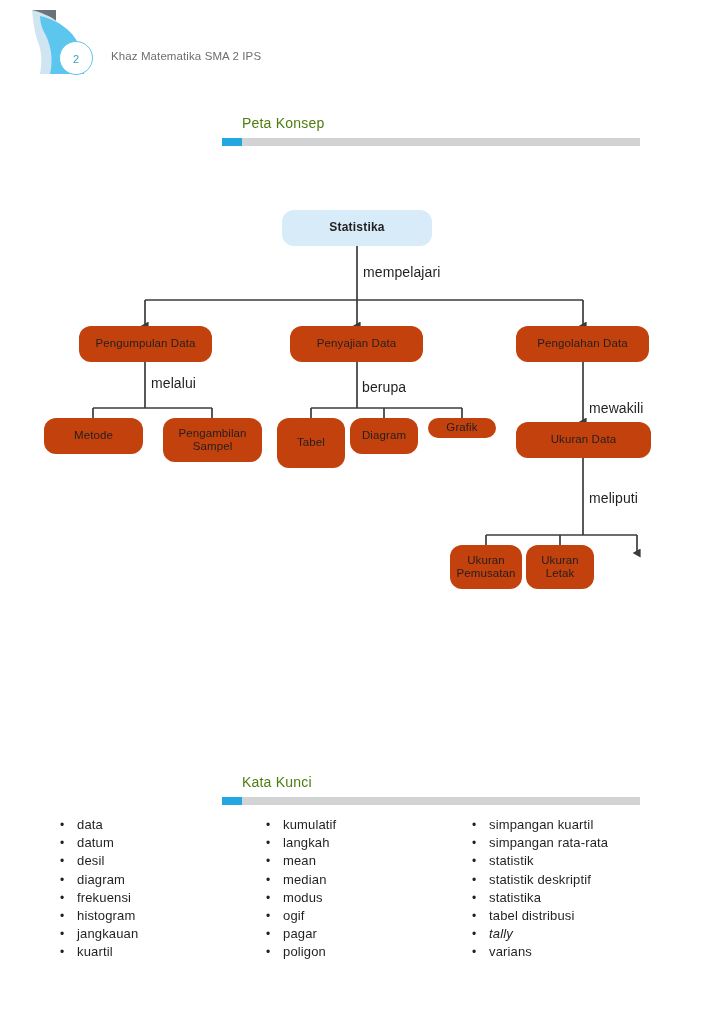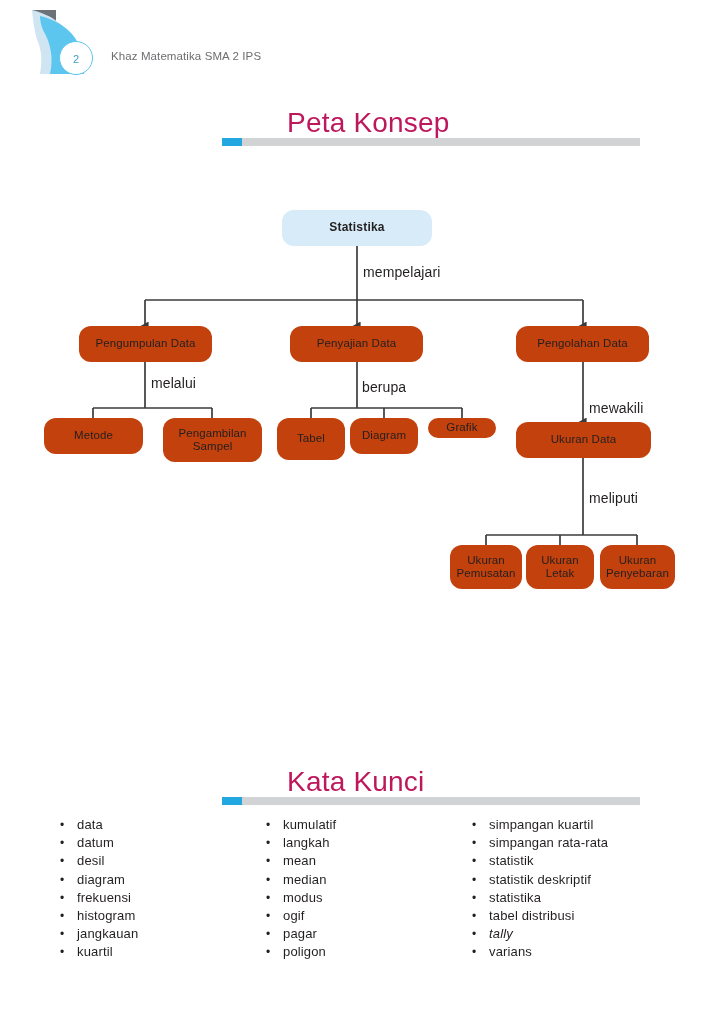--- a/index.html
+++ b/index.html
@@ -47,26 +47,25 @@
     letter-spacing: 0.1px;
     color: #6d6e71;
     white-space: nowrap;
   }
 
   
   .section-heading {
     position: absolute;
   }
   .section-heading .section-title {
-    font-size: 28px;
-    color: #be185d;
+    font-size: 14px;
+    color: #4d7c0f;
     letter-spacing: 0.2px;
     white-space: nowrap;
     line-height: 26px;
-    margin-left: 45px;
   }
   .section-rule {
     position: absolute;
     height: 8px;
     display: flex;
   }
   .rule-accent {
     width: 20px;
     height: 8px;
     background: #22a7e0;
@@ -229,43 +228,40 @@
   <div class="edge-label" style="left:362px; top:219px;">berupa</div>
   <div class="edge-label" style="left:589px; top:219px;margin-top:21px;">mewakili</div>
 
   <div class="node" style="left:44px; top:258px; width:99px; height:36px;">
     <span>Metode</span>
   </div>
   <div class="node" style="left:163px; top:258px; width:99px; height:44px;">
     <span>Pengambilan Sampel</span>
   </div>
 
-  <div class="node" style="left:277px; top:258px; width:68px; height:42px;">
+  <div class="node" style="left:277px; top:258px; width:68px; height:50px;">
     <span>Tabel</span>
   </div>
   <div class="node" style="left:350px; top:258px; width:68px; height:36px;">
     <span>Diagram</span>
   </div>
   <div class="node" style="left:428px; top:258px; width:68px; height:20px;">
     <span>Grafik</span>
   </div>
 
   <div class="node" style="left:516px; top:262px; width:135px; height:36px;">
     <span>Ukuran Data</span>
   </div>
   <div class="edge-label" style="left:589px; top:330px;">meliputi</div>
 
   <div class="node" style="left:450px; top:385px; width:72px; height:44px;">
     <span>Ukuran Pemusatan</span>
   </div>
   <div class="node" style="left:526px; top:385px; width:68px; height:44px;">
     <span>Ukuran Letak</span>
-  </div>
-  <div class="node" style="left:600px; top:385px; width:75px; height:44px;">
-    <span>Ukuran Penyebaran</span>
   </div>
 </div>
 
 <div id="kata-kunci-heading" class="section-heading">
   <div class="section-title">Kata Kunci</div>
 </div>
 <div id="kata-kunci-rule" class="section-rule">
   <div class="rule-accent"></div>
   <div class="rule-rest"></div>
 </div>

